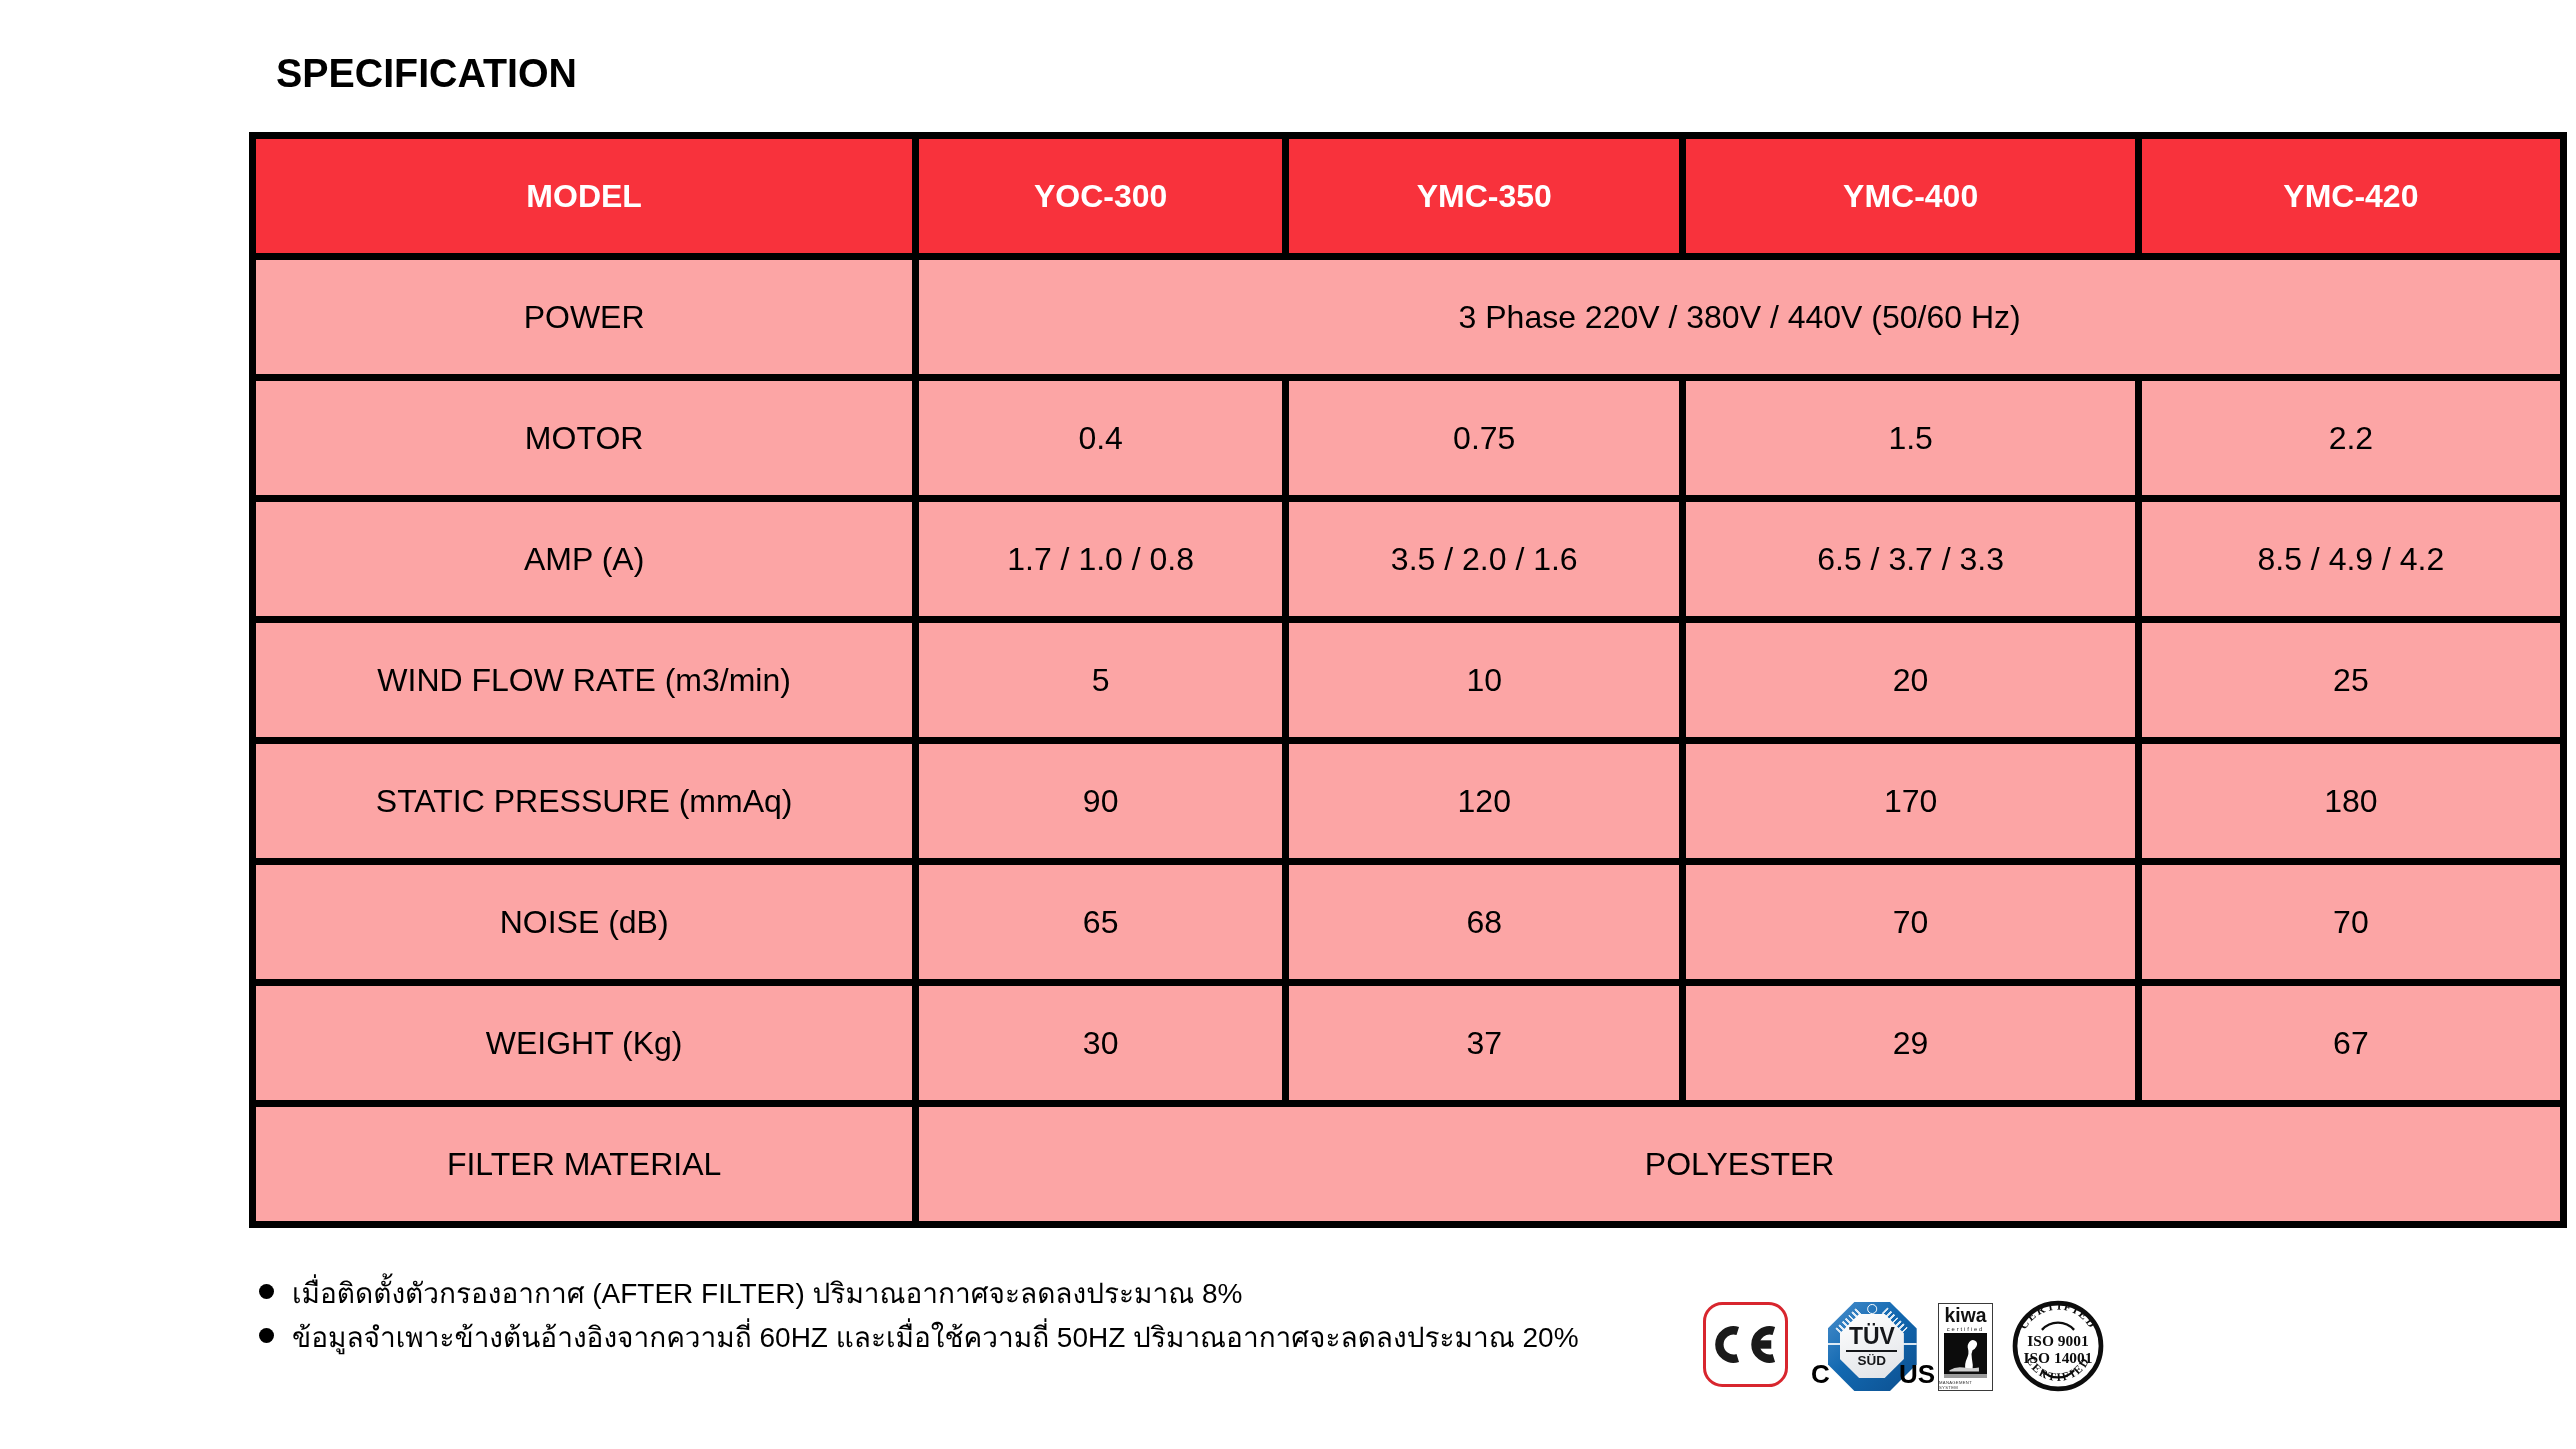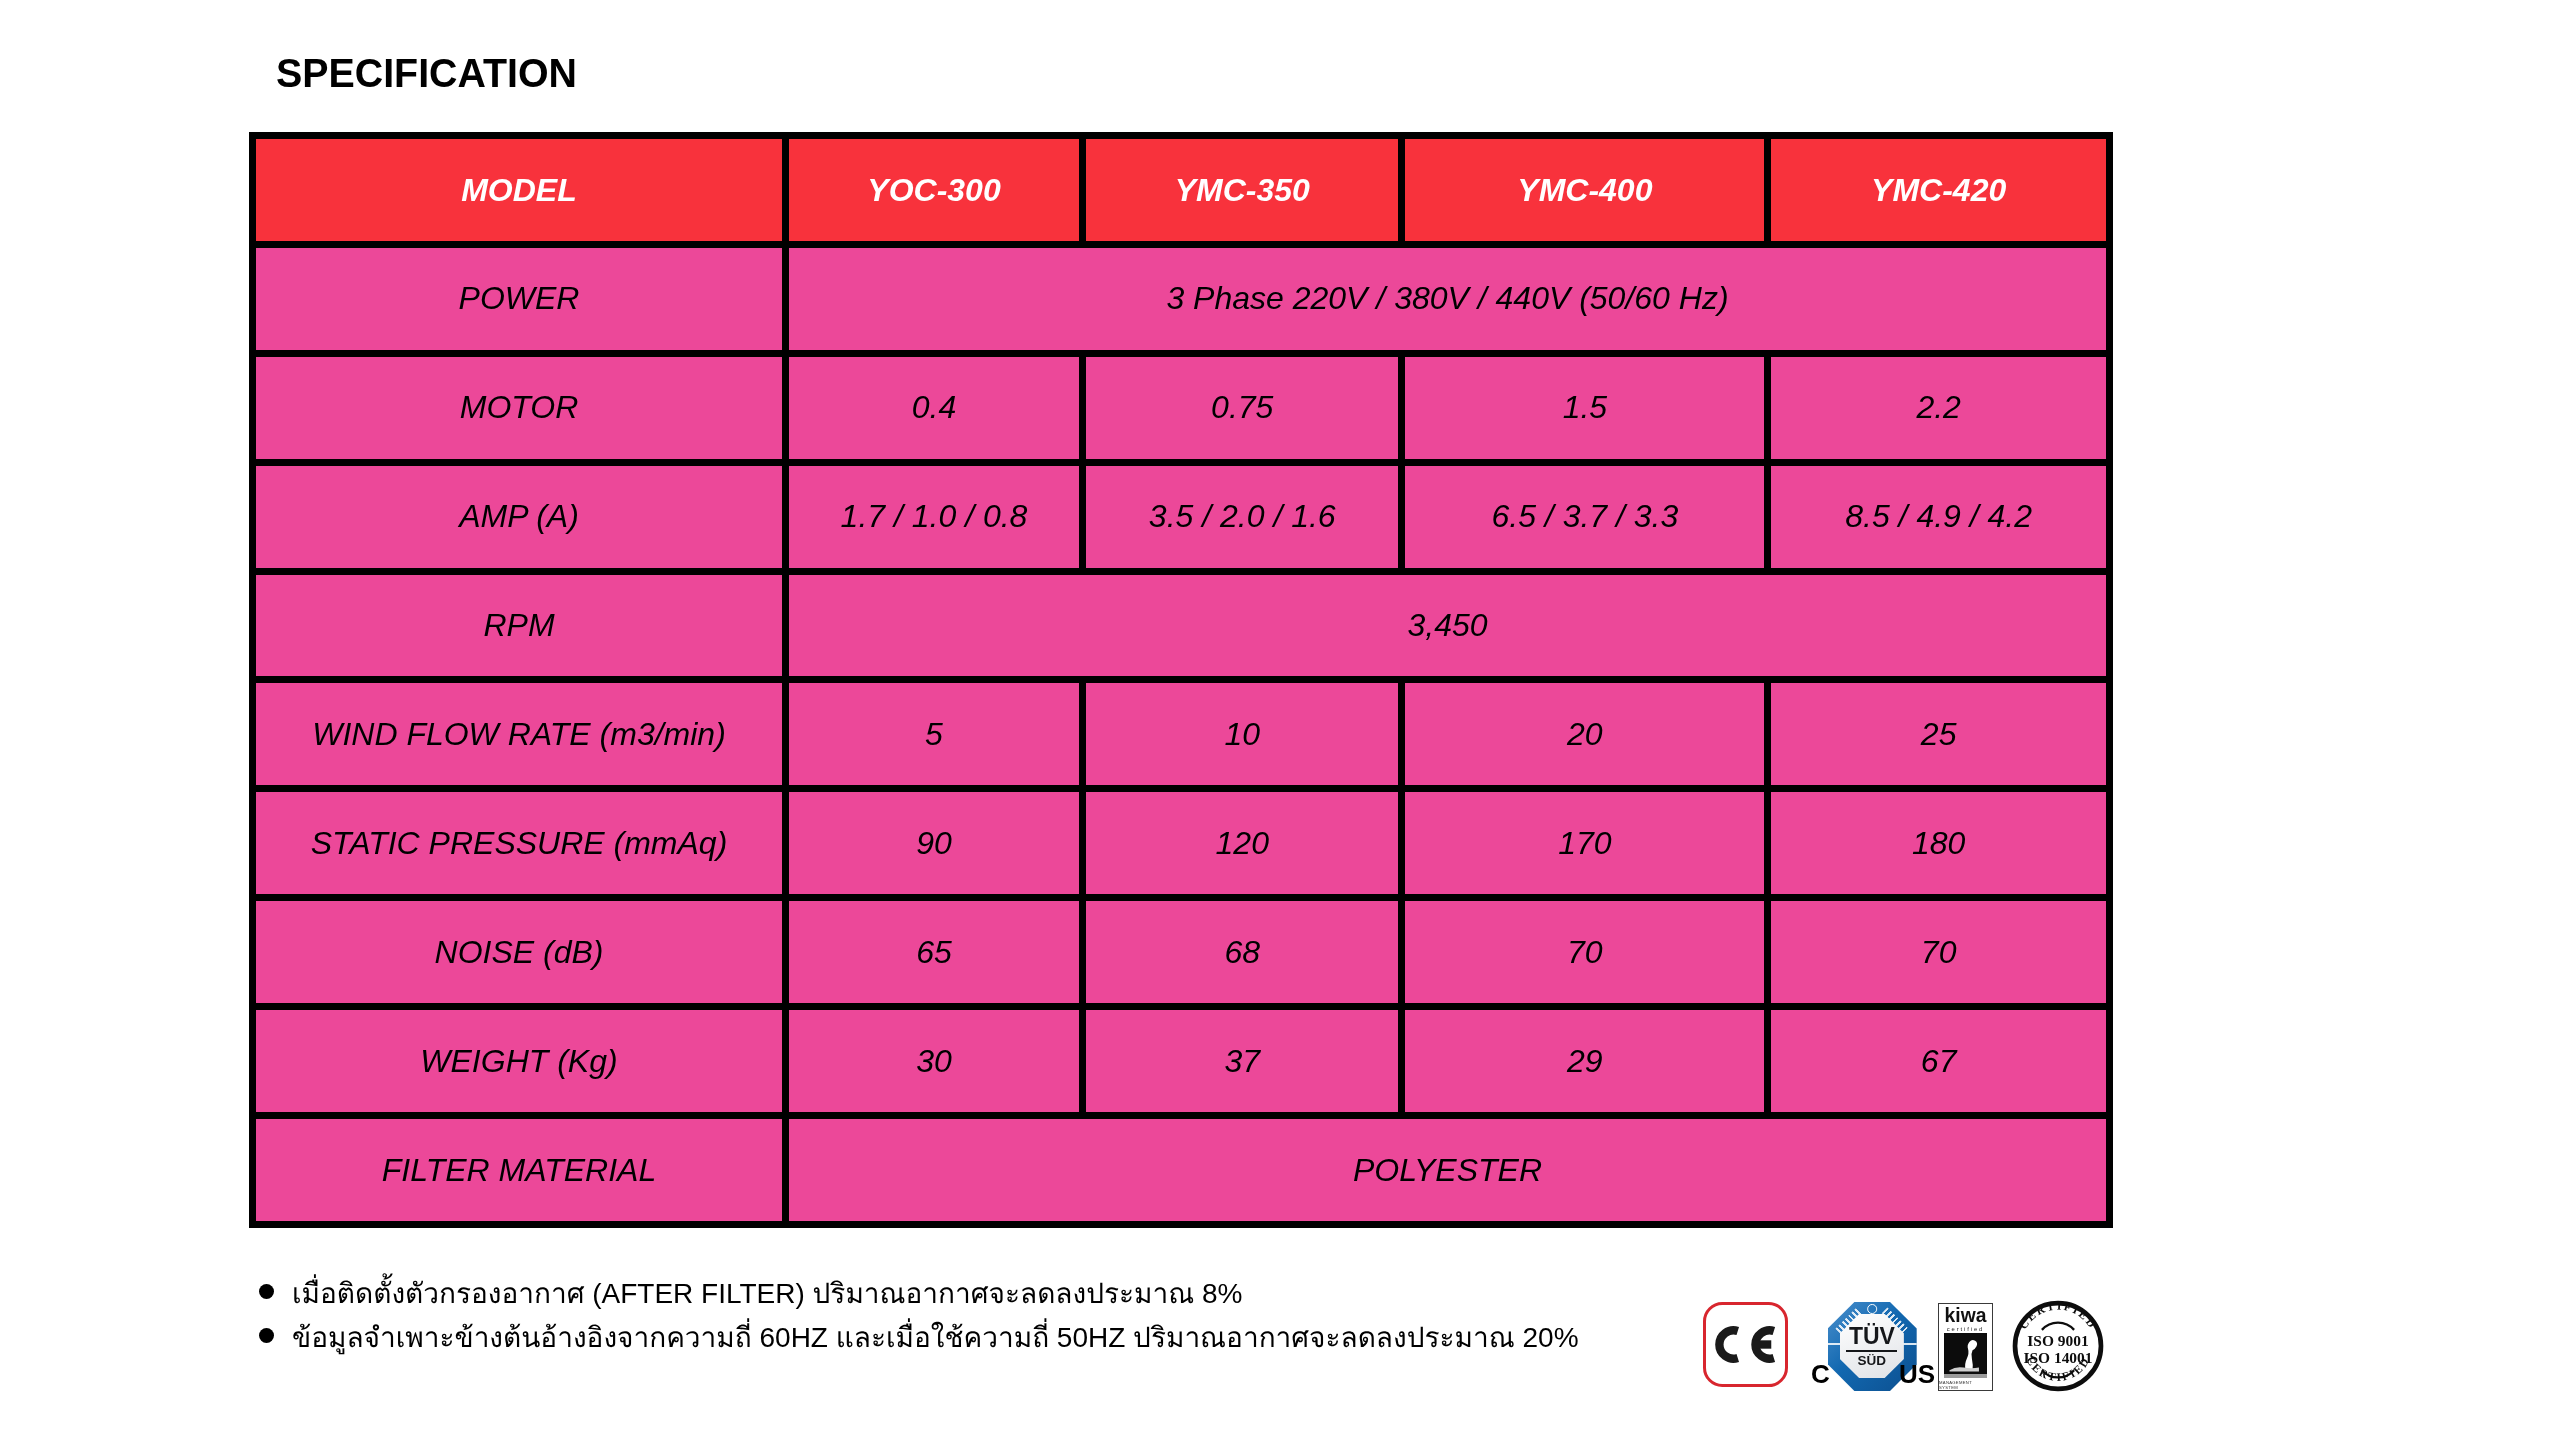--- a/index.html
+++ b/index.html
@@ -11,22 +11,22 @@
     --border-black:#000000;
   }
   .page{position:absolute;inset:0;background:#fff;}
 
   
   .title{position:absolute;left:276px;top:50px;margin:0;
          font-size:41px;font-weight:bold;letter-spacing:0;
          transform:scaleX(.96);transform-origin:left;}
 
   
-  table.spec{position:absolute;left:249px;top:132px;width:1864px;height:1096px;
-             border-collapse:collapse;table-layout:fixed;background:#ec4899;font-style:italic;}
+  table.spec{position:absolute;left:249px;top:132px;width:2318px;height:1096px;
+             border-collapse:collapse;table-layout:fixed;background:#fca5a5;}
   table.spec th,table.spec td{
       border:7.7px solid var(--border-black);
       text-align:center;vertical-align:middle;
       font-size:32px;font-weight:normal;padding:0;line-height:1.15;
       white-space:nowrap;overflow:hidden;}
   table.spec tr{height:91px;}
   table.spec tr.head th{background:var(--header-red);color:#fff;font-weight:bold;}
 
   
   .note{position:absolute;left:259px;display:flex;align-items:flex-start;gap:18px;
@@ -116,24 +116,20 @@
       <td>2.2</td>
     </tr>
     <tr>
       <td>AMP (A)</td>
       <td>1.7 / 1.0 / 0.8</td>
       <td>3.5 / 2.0 / 1.6</td>
       <td>6.5 / 3.7 / 3.3</td>
       <td>8.5 / 4.9 / 4.2</td>
     </tr>
     <tr>
-      <td>RPM</td>
-      <td colspan="4">3,450</td>
-    </tr>
-    <tr>
       <td>WIND FLOW RATE (m3/min)</td>
       <td>5</td>
       <td>10</td>
       <td>20</td>
       <td>25</td>
     </tr>
     <tr>
       <td>STATIC PRESSURE (mmAq)</td>
       <td>90</td>
       <td>120</td>

